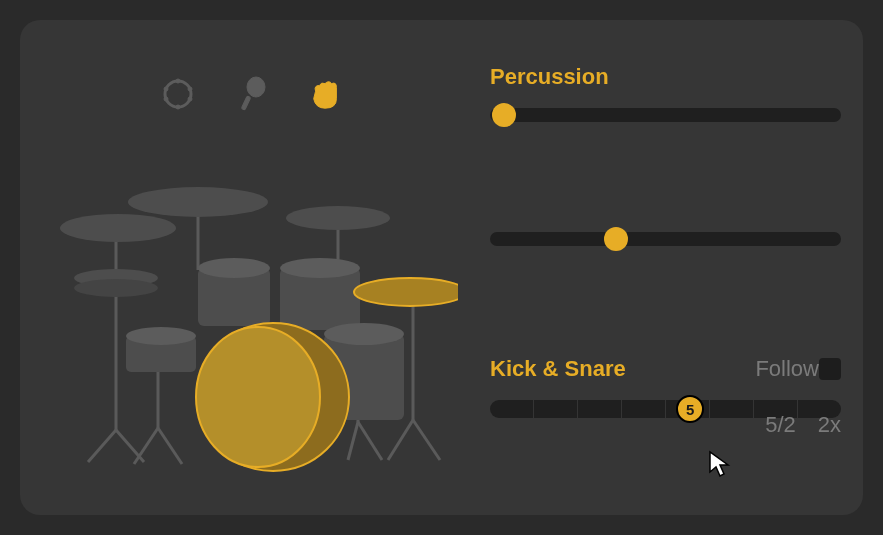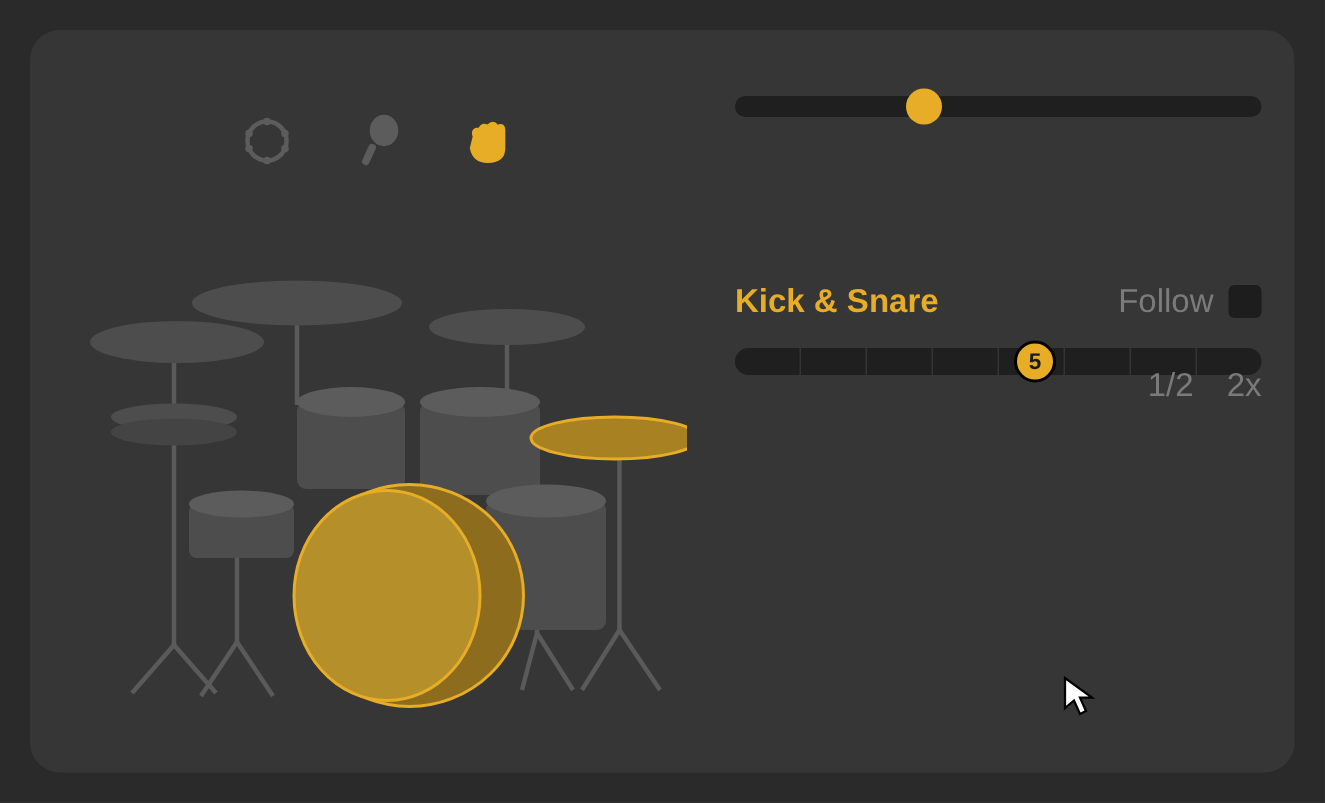--- a/index.html
+++ b/index.html
@@ -92,21 +92,21 @@
     }
     .segments span {
       flex: 1;
       border-right: 1px solid #343434;
     }
     .segments span:last-child { border-right: none; }
 
     .follow-row {
       position: absolute;
       top: 0; right: 0;
-      display: flex; align-items: center; gap: 10px;
+      display: flex; align-items: center; 
       color: #7b7b7b; font-size: 22px;
     }
     .follow-box {
       width: 22px; height: 22px;
       background: #1d1d1d;
       border-radius: 4px;
     }
     .tempo-row {
       position: absolute;
       right: 0; top: 56px;
@@ -195,20 +195,26 @@
 
       <g>
         <ellipse cx="225" cy="237" rx="76" ry="74" fill="#8d6c1e" stroke="#e7ad26" stroke-width="2"></ellipse>
         <ellipse cx="210" cy="237" rx="62" ry="70" fill="#b48f2a" stroke="#e7ad26" stroke-width="2"></ellipse>
       </g>
     </svg>
   </div>
 
   <div class="controls">
 
+    <div class="ctrl-group">
+      <span class="ctrl-label">Percussion</span>
+      <div class="slider-track">
+        <div class="slider-handle" style="left:4%"></div>
+      </div>
+    </div>
 
     <div class="ctrl-group">
       <div class="slider-track">
         <div class="slider-handle" style="left:36%"></div>
       </div>
     </div>
 
     <div class="ctrl-group" style="margin-bottom:0">
       <span class="ctrl-label">Kick &amp; Snare</span>
       <div class="follow-row">
@@ -224,21 +230,21 @@
             <span></span>
             <span></span>
             <span></span>
             <span></span>
         </div>
         <div class="slider-handle labeled" style="left:57%">
           <span>5</span>
         </div>
       </div>
       <div class="tempo-row">
-        <span>1/2</span>
+        <span>5/2</span>
         <span>2x</span>
       </div>
     </div>
 
   </div>
 
   <div class="cursor">
     <svg width="26" height="28" viewBox="0 0 26 28">
         <path d="M2 2 L2 22 L8 17 L12 26 L16 24 L12 15 L20 15 Z" fill="#fff" stroke="#000" stroke-width="1.5"></path>
       </svg>

